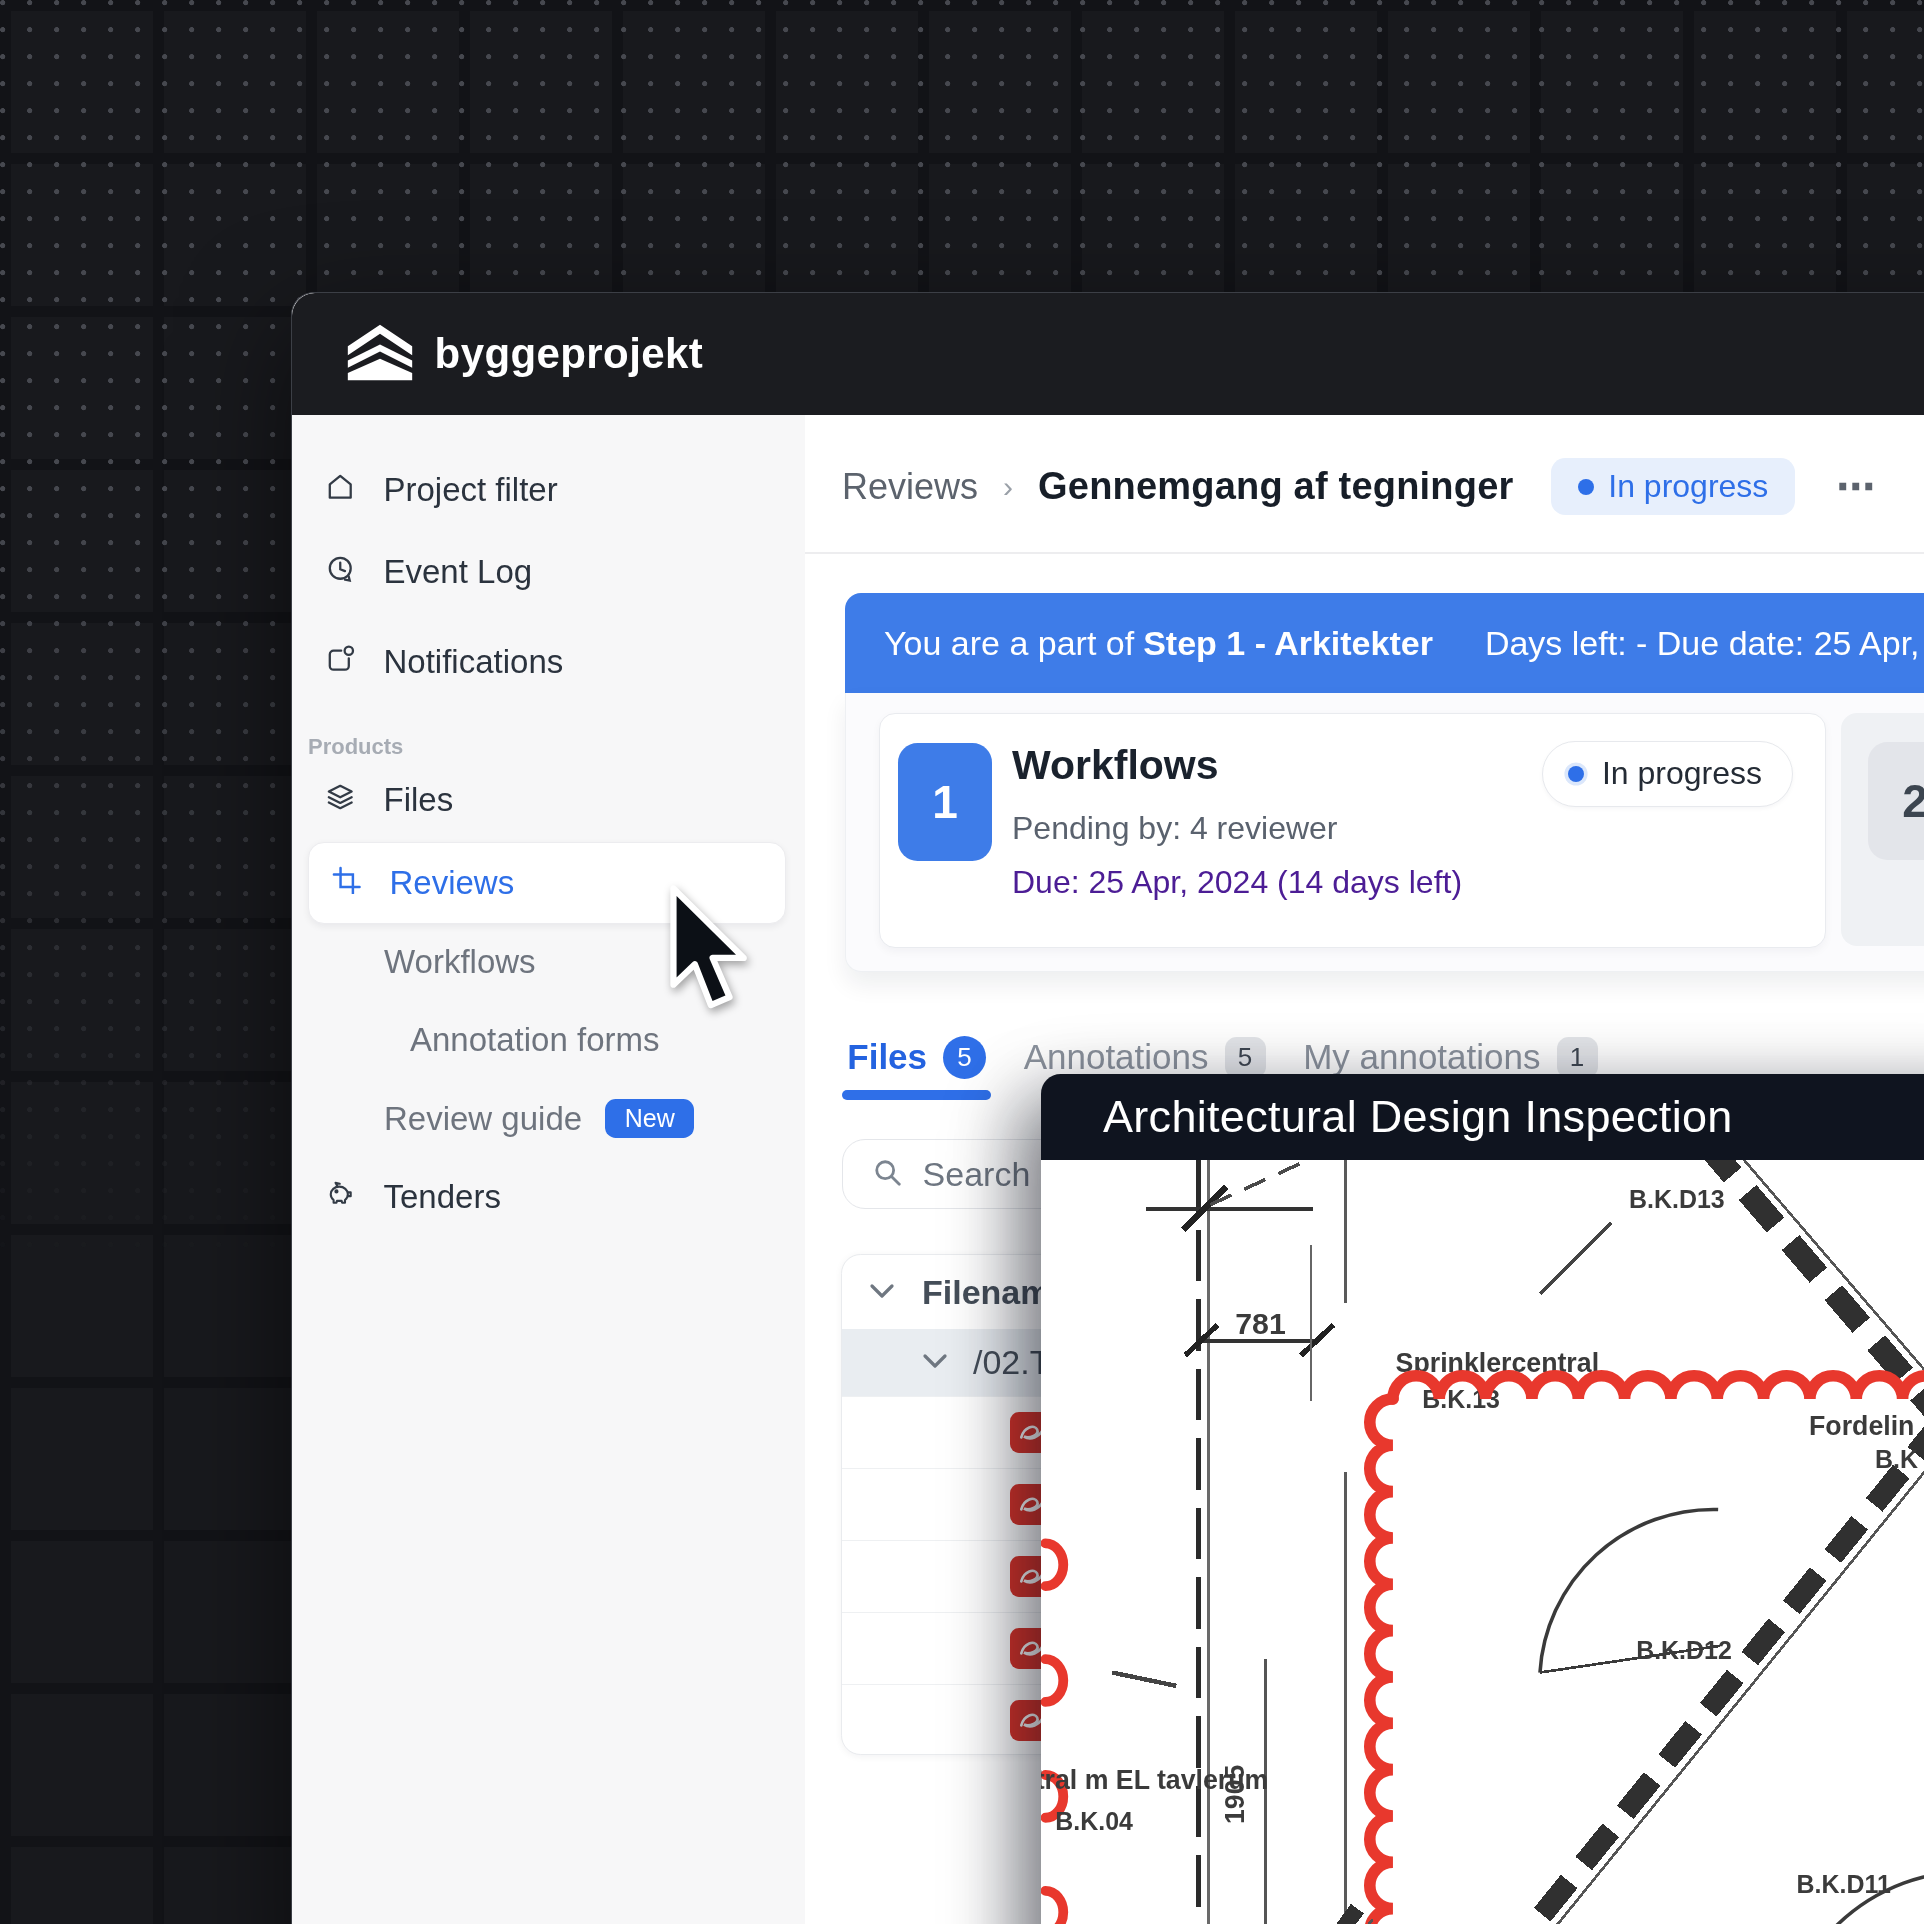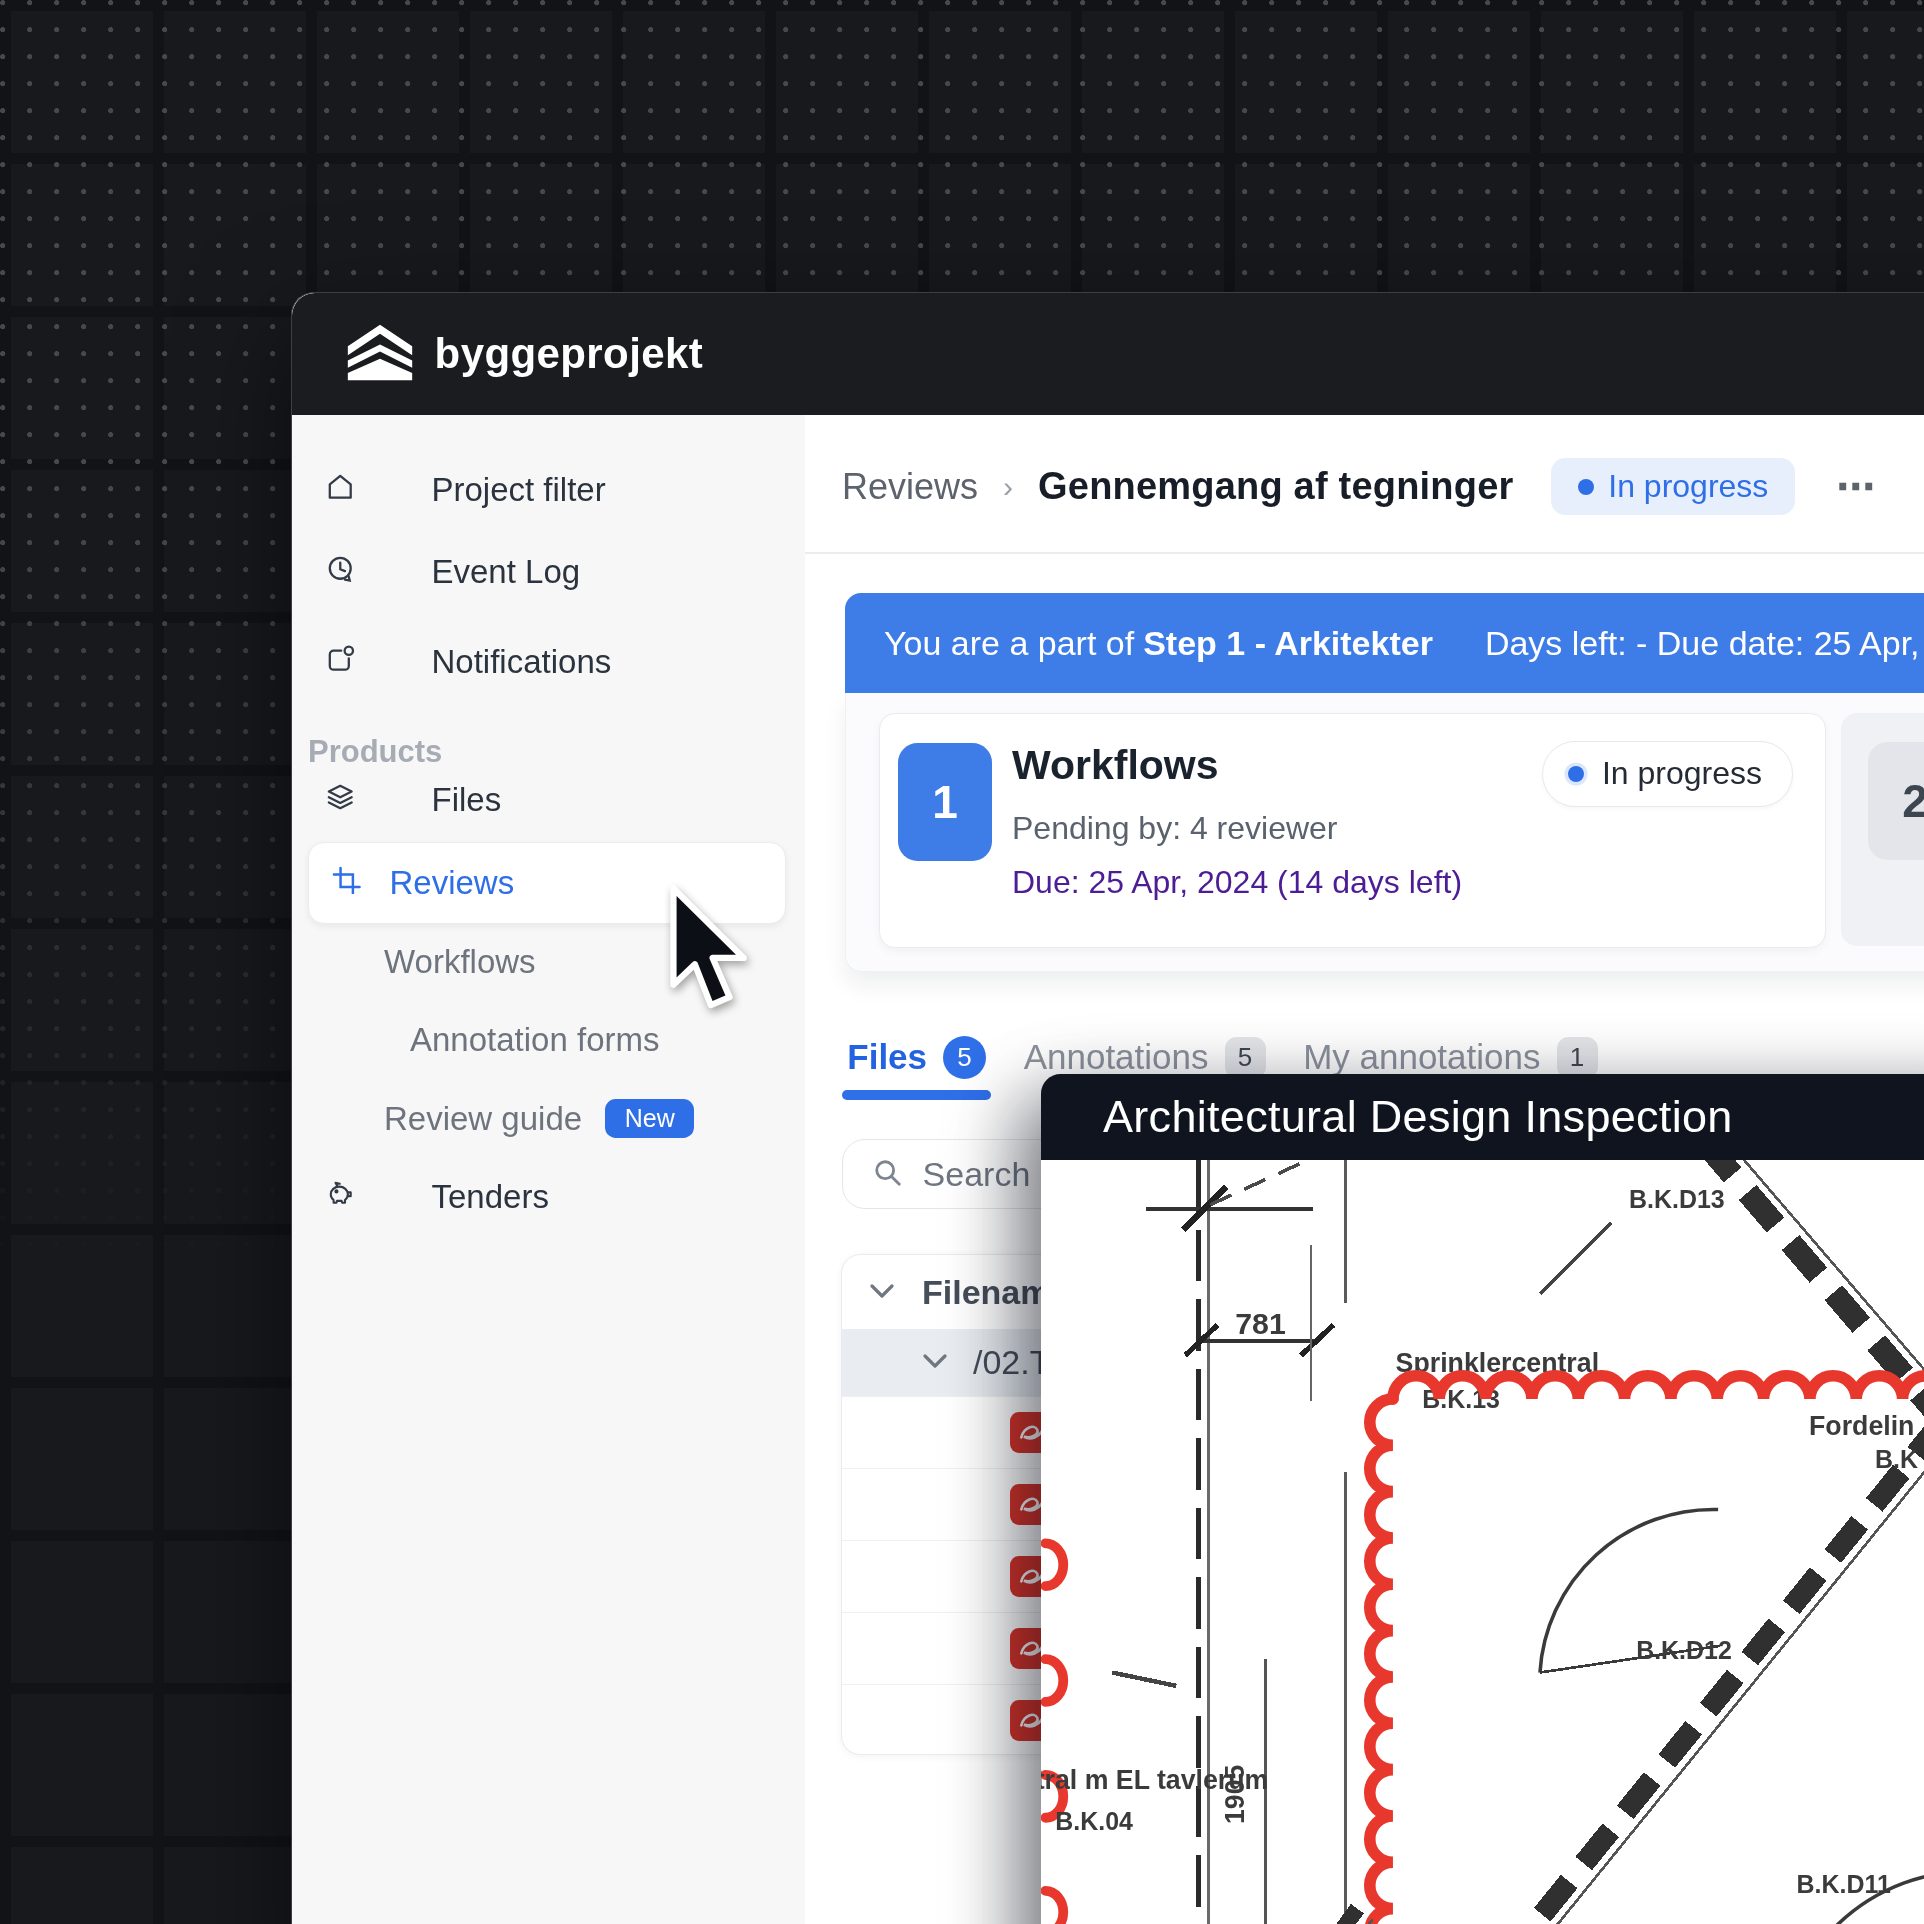--- a/index.html
+++ b/index.html
@@ -23,23 +23,23 @@
     box-shadow:0 36px 107px rgba(0,0,0,.55);
     border-top:0.9px solid #3c3f46;border-left:0.9px solid #3c3f46;}
   .win-header{position:absolute;left:0;top:0;right:0;height:122px;background:#1b1c20;
     border-radius:23px 0 0 0;display:flex;align-items:center;padding-left:53px;box-sizing:border-box;}
   .logo-text{color:#fff;font-size:42px;font-weight:700;letter-spacing:0.4px;margin-left:19.6px;}
   
   .sidebar{position:absolute;left:0;top:122px;bottom:0;width:513px;background:#f7f7f8;
     border-right:0.9px solid #ececee;}
   .side-item{position:absolute;left:34px;display:flex;align-items:center;gap:29px;
     font-size:33px;color:#2b333e;cursor:default;}
-  .side-item .lbl{white-space:nowrap;margin-left:48px;}
+  .side-item .lbl{white-space:nowrap;}
   .side-sub{position:absolute;left:92px;font-size:33px;color:#6e747e;display:flex;align-items:center;gap:23px;white-space:nowrap;}
-  .side-section{position:absolute;left:16px;font-size:31px;font-weight:700;color:#a7acb4;}
+  .side-section{position:absolute;left:16px;font-size:22px;font-weight:700;color:#a7acb4;}
   .active-pill{position:absolute;left:16px;top:427px;width:478px;height:82px;background:#fff;
     border:0.9px solid #ececef;border-radius:16px;box-shadow:0 2.7px 7.1px rgba(20,24,40,.06);
     display:flex;align-items:center;gap:29px;padding-left:23px;box-sizing:border-box;
     font-size:33px;color:#2e6fe8;font-weight:500;}
   .new-badge{background:#2e6fe8;color:#fff;font-size:25px;font-weight:500;border-radius:10.7px;
     padding:7.1px 19.6px;line-height:1;}
   .icon{flex:0 0 auto;display:block;}
   
   .main{position:absolute;left:513px;top:122px;right:0;bottom:0;background:#fff;}
   .breadcrumb{position:absolute;left:37px;top:41px;height:61px;display:flex;align-items:center;gap:25px;}

